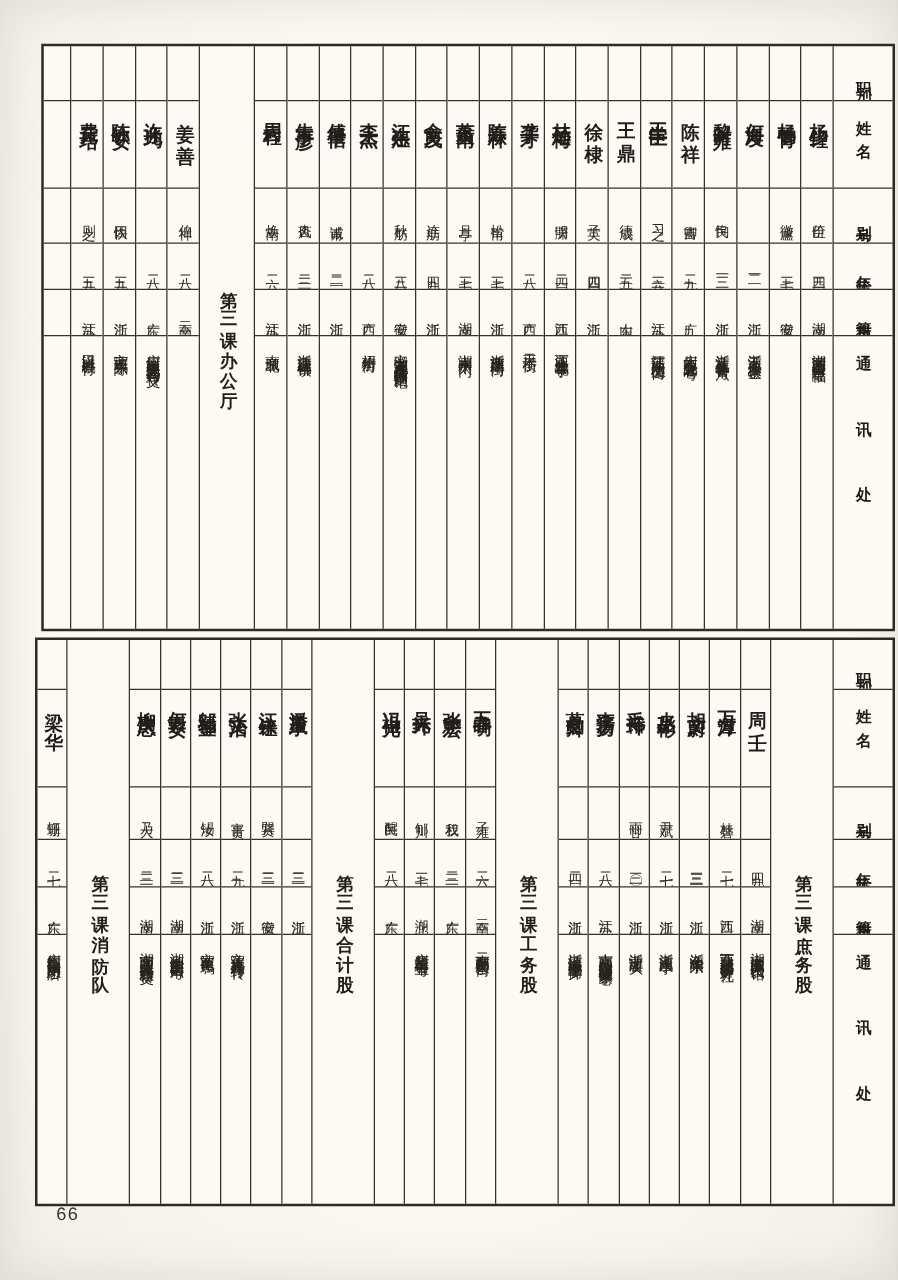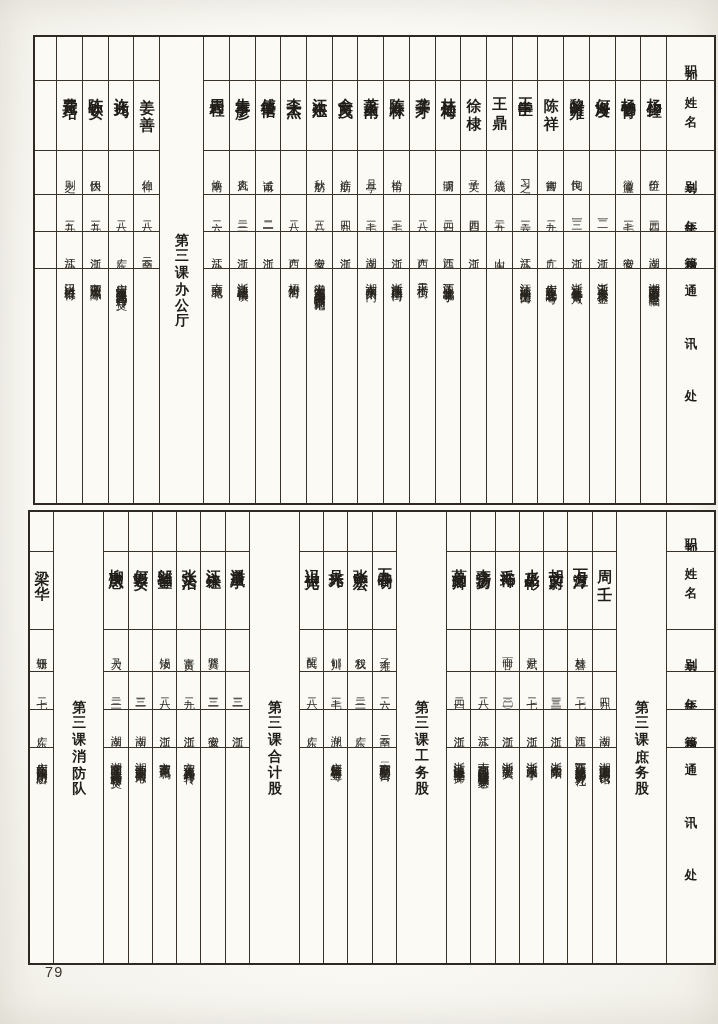--- a/index.html
+++ b/index.html
@@ -795,14 +795,14 @@
           <span class="vt f-age">二七</span>
         </div>
         <div class="cell r4">
           <span class="vt f-origin">广东</span>
         </div>
         <div class="cell r5">
           <span class="vt f-address">广州市公园路消防总所</span>
         </div>
       </div>
     </div>
-  <div class="page-number">79</div>
+  <div class="page-number">66</div>
 </div>
 
 </body></html>

